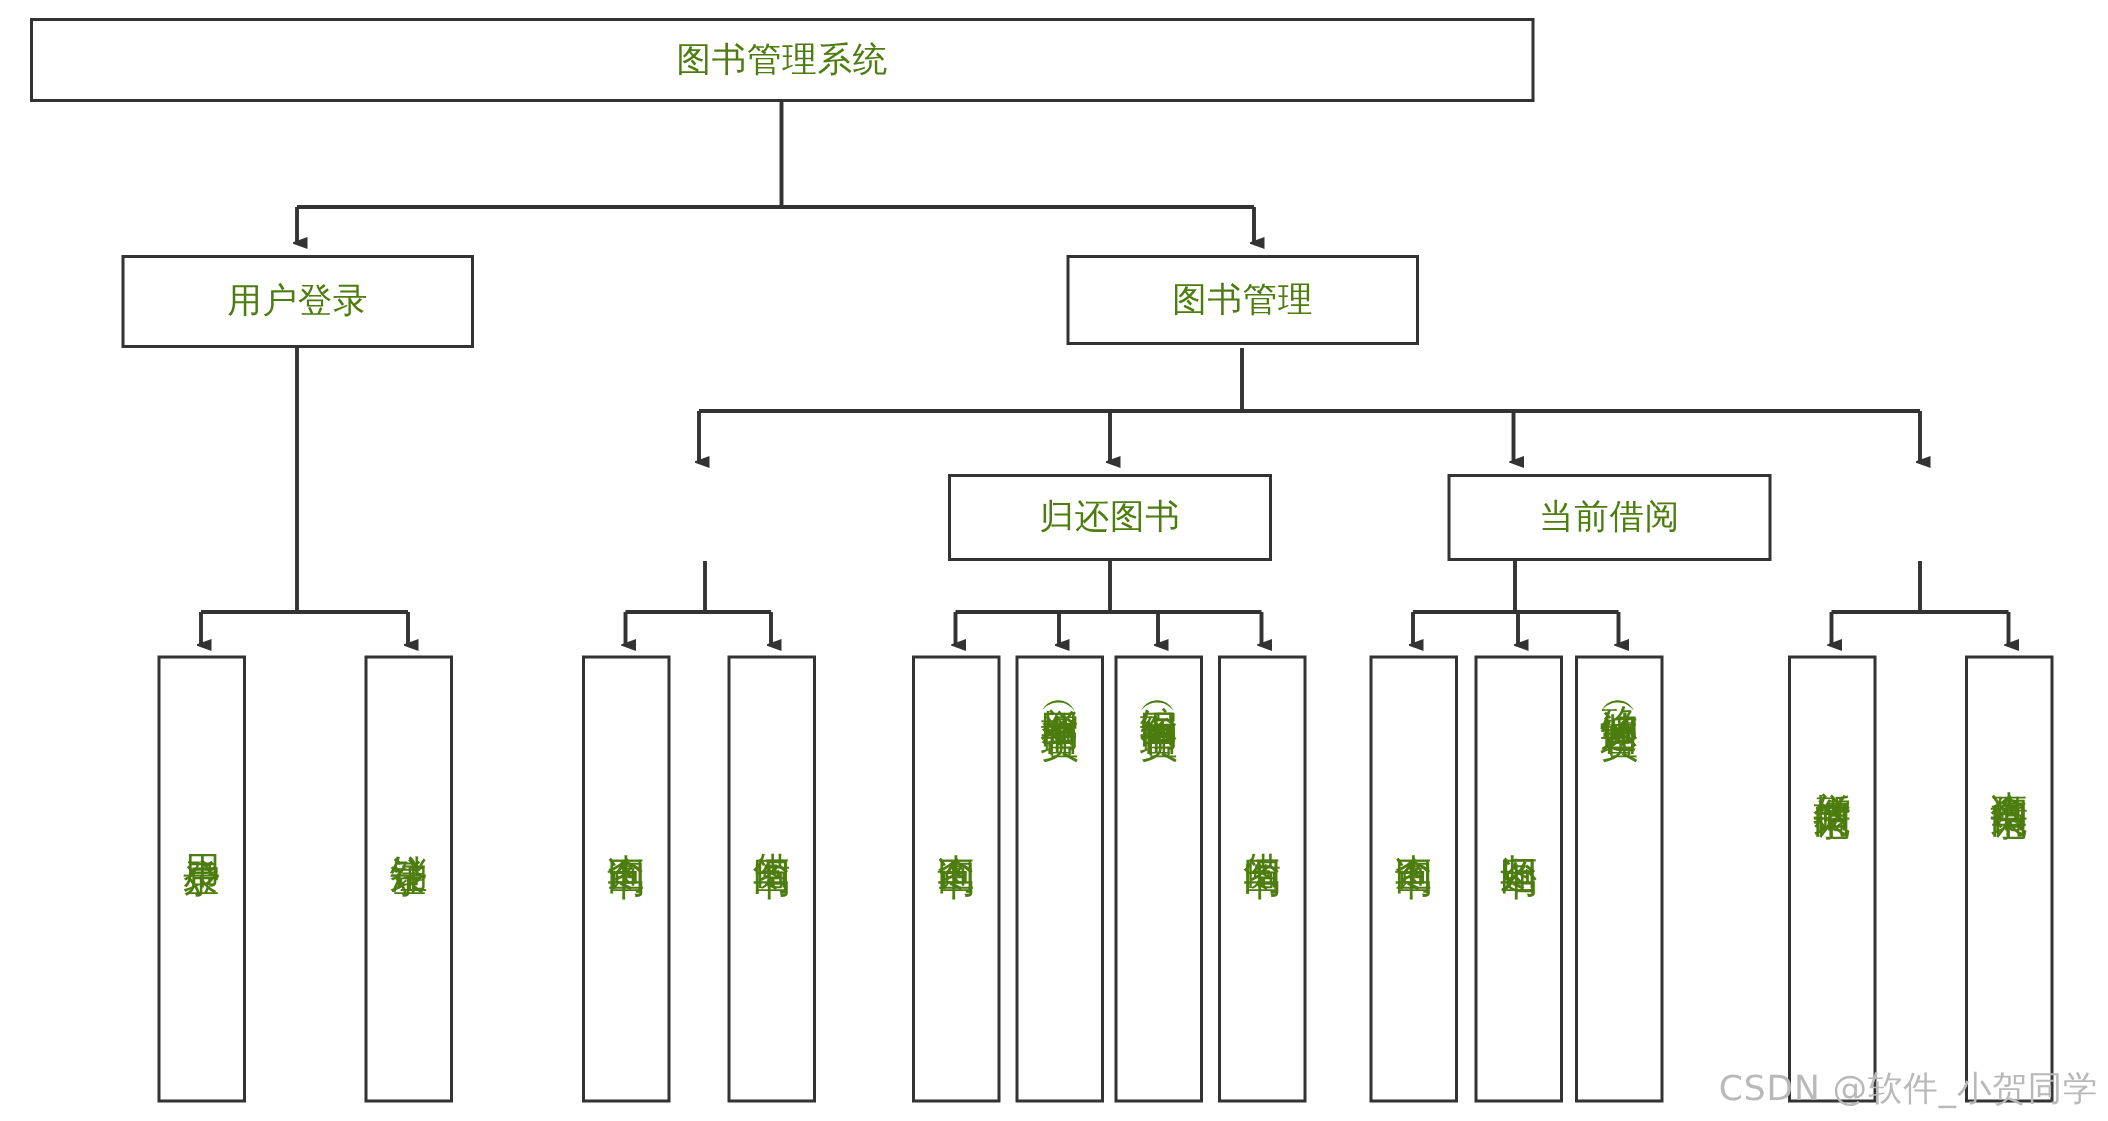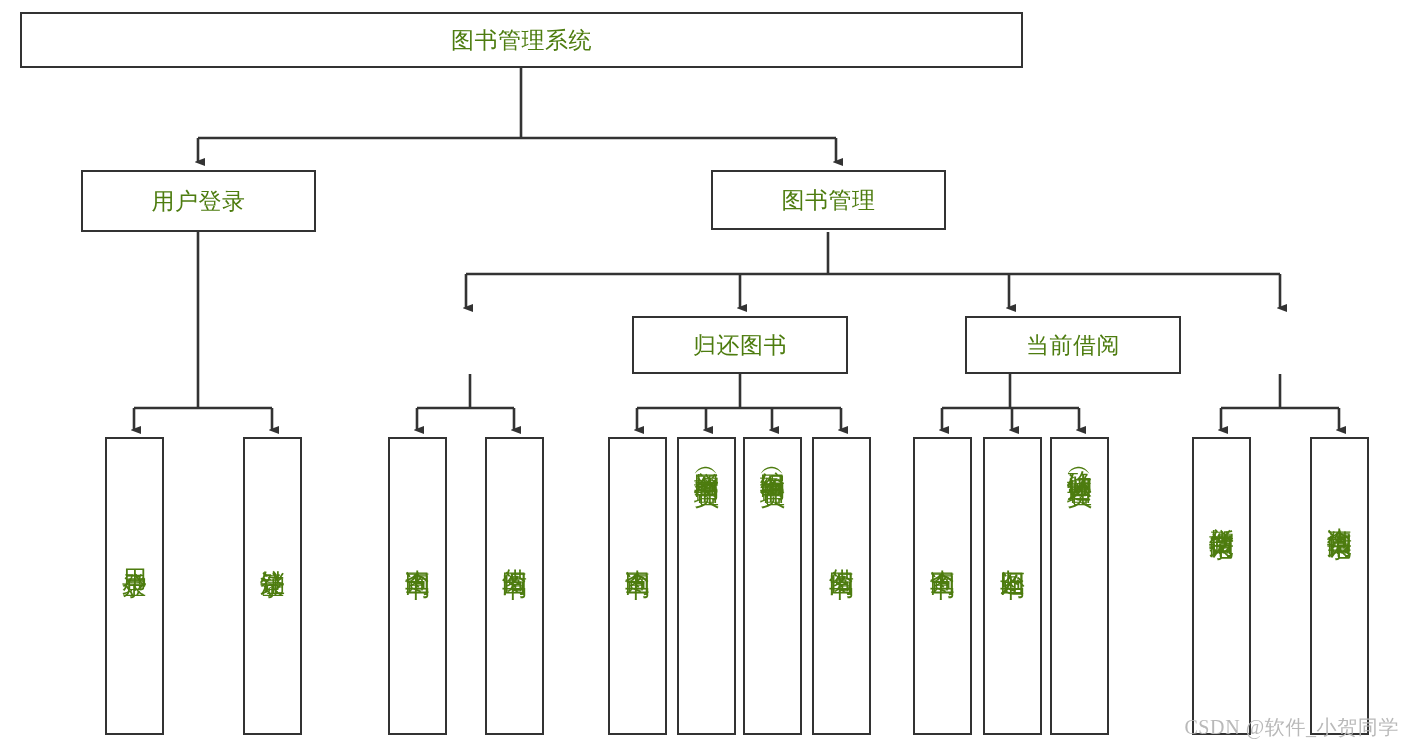--- a/index.html
+++ b/index.html
@@ -61,26 +61,25 @@
   .node.vert.midshort .node-label {
     padding-top: 56px;
   }
   .node.vert.midsmall .node-label {
     padding-top: 98px;
   }
   #watermark {
     position: absolute;
     right: 6px;
     bottom: 6px;
-    font-size: 20px;
+    font-size: 23px;
     color: #b9b9b9;
     letter-spacing: 0.6px;
     white-space: nowrap;
     pointer-events: none;
-    font-family: Liberation Serif, serif;
   }
 </style>
 </head>
 <body>
 
 <div id="canvas">
 
   <svg id="svg-layer" viewBox="0 0 1405 747" xmlns="http://www.w3.org/2000/svg">
     <defs>
       <marker id="arrow" markerWidth="10" markerHeight="10" refX="4" refY="7" orient="auto" markerUnits="userSpaceOnUse">

